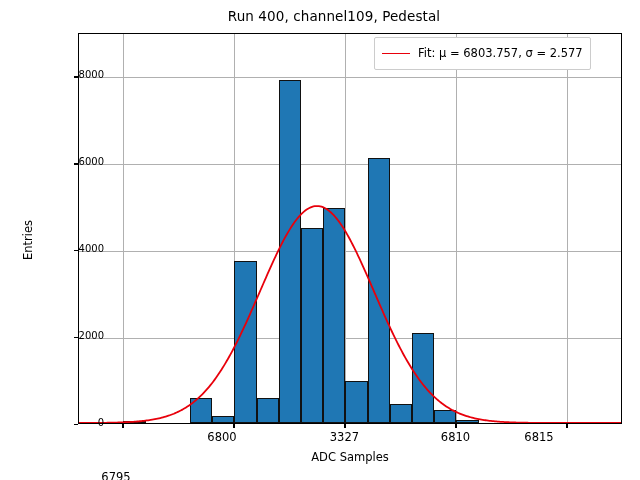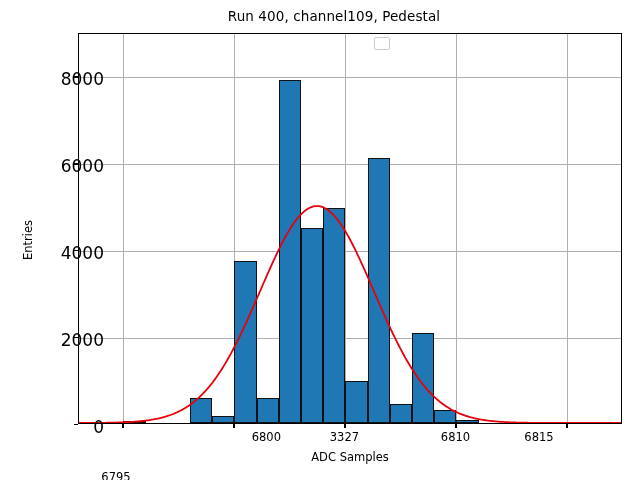--- a/index.html
+++ b/index.html
@@ -57,21 +57,21 @@
   .ytick-mark {
     position: absolute;
     width: 4px; height: 1.2px;
     background: #000000;
     left: 74px;
   }
   .ytick-label {
     position: absolute;
     right: 564px; 
     text-align: right;
-    font-size: 17px;
+    font-size: 10px;
     color: #000000;
     width: 60px;
   }
   .xtick-mark {
     position: absolute;
     width: 1.2px; height: 4px;
     background: #000000;
     top: 424px;
   }
   .xtick-label {
@@ -188,25 +188,29 @@
       <div class="ytick-label" style="top: 243.222px;">4000</div>
       <div class="ytick-mark" style="top: 163.333px;"></div>
       <div class="ytick-label" style="top: 156.333px;">6000</div>
       <div class="ytick-mark" style="top: 76.4444px;"></div>
       <div class="ytick-label" style="top: 69.4444px;">8000</div>
     </div>
   <div id="xtick-container">
       <div class="xtick-mark" style="left: 122.408px;"></div>
       <div class="xtick-label" style="left: 116px; margin-top: 40px;">6795</div>
       <div class="xtick-mark" style="left: 233.429px;"></div>
-      <div class="xtick-label" style="left: 246px; text-align: right;">6800</div>
+      <div class="xtick-label" style="left: 222px;">6800</div>
       <div class="xtick-mark" style="left: 344.449px;"></div>
       <div class="xtick-label" style="left: 344.449px;">3327</div>
       <div class="xtick-mark" style="left: 455.469px;"></div>
       <div class="xtick-label" style="left: 455.469px;">6810</div>
       <div class="xtick-mark" style="left: 566.49px;"></div>
       <div class="xtick-label" style="left: 539px;">6815</div>
     </div>
 
   <div id="legend">
+    <div class="legend-row">
+      <span class="legend-swatch-line"></span>
+      <span class="legend-text">Fit: μ = 6803.757, σ = 2.577</span>
+    </div>
   </div>
 
 </div>
 
 </body></html>

